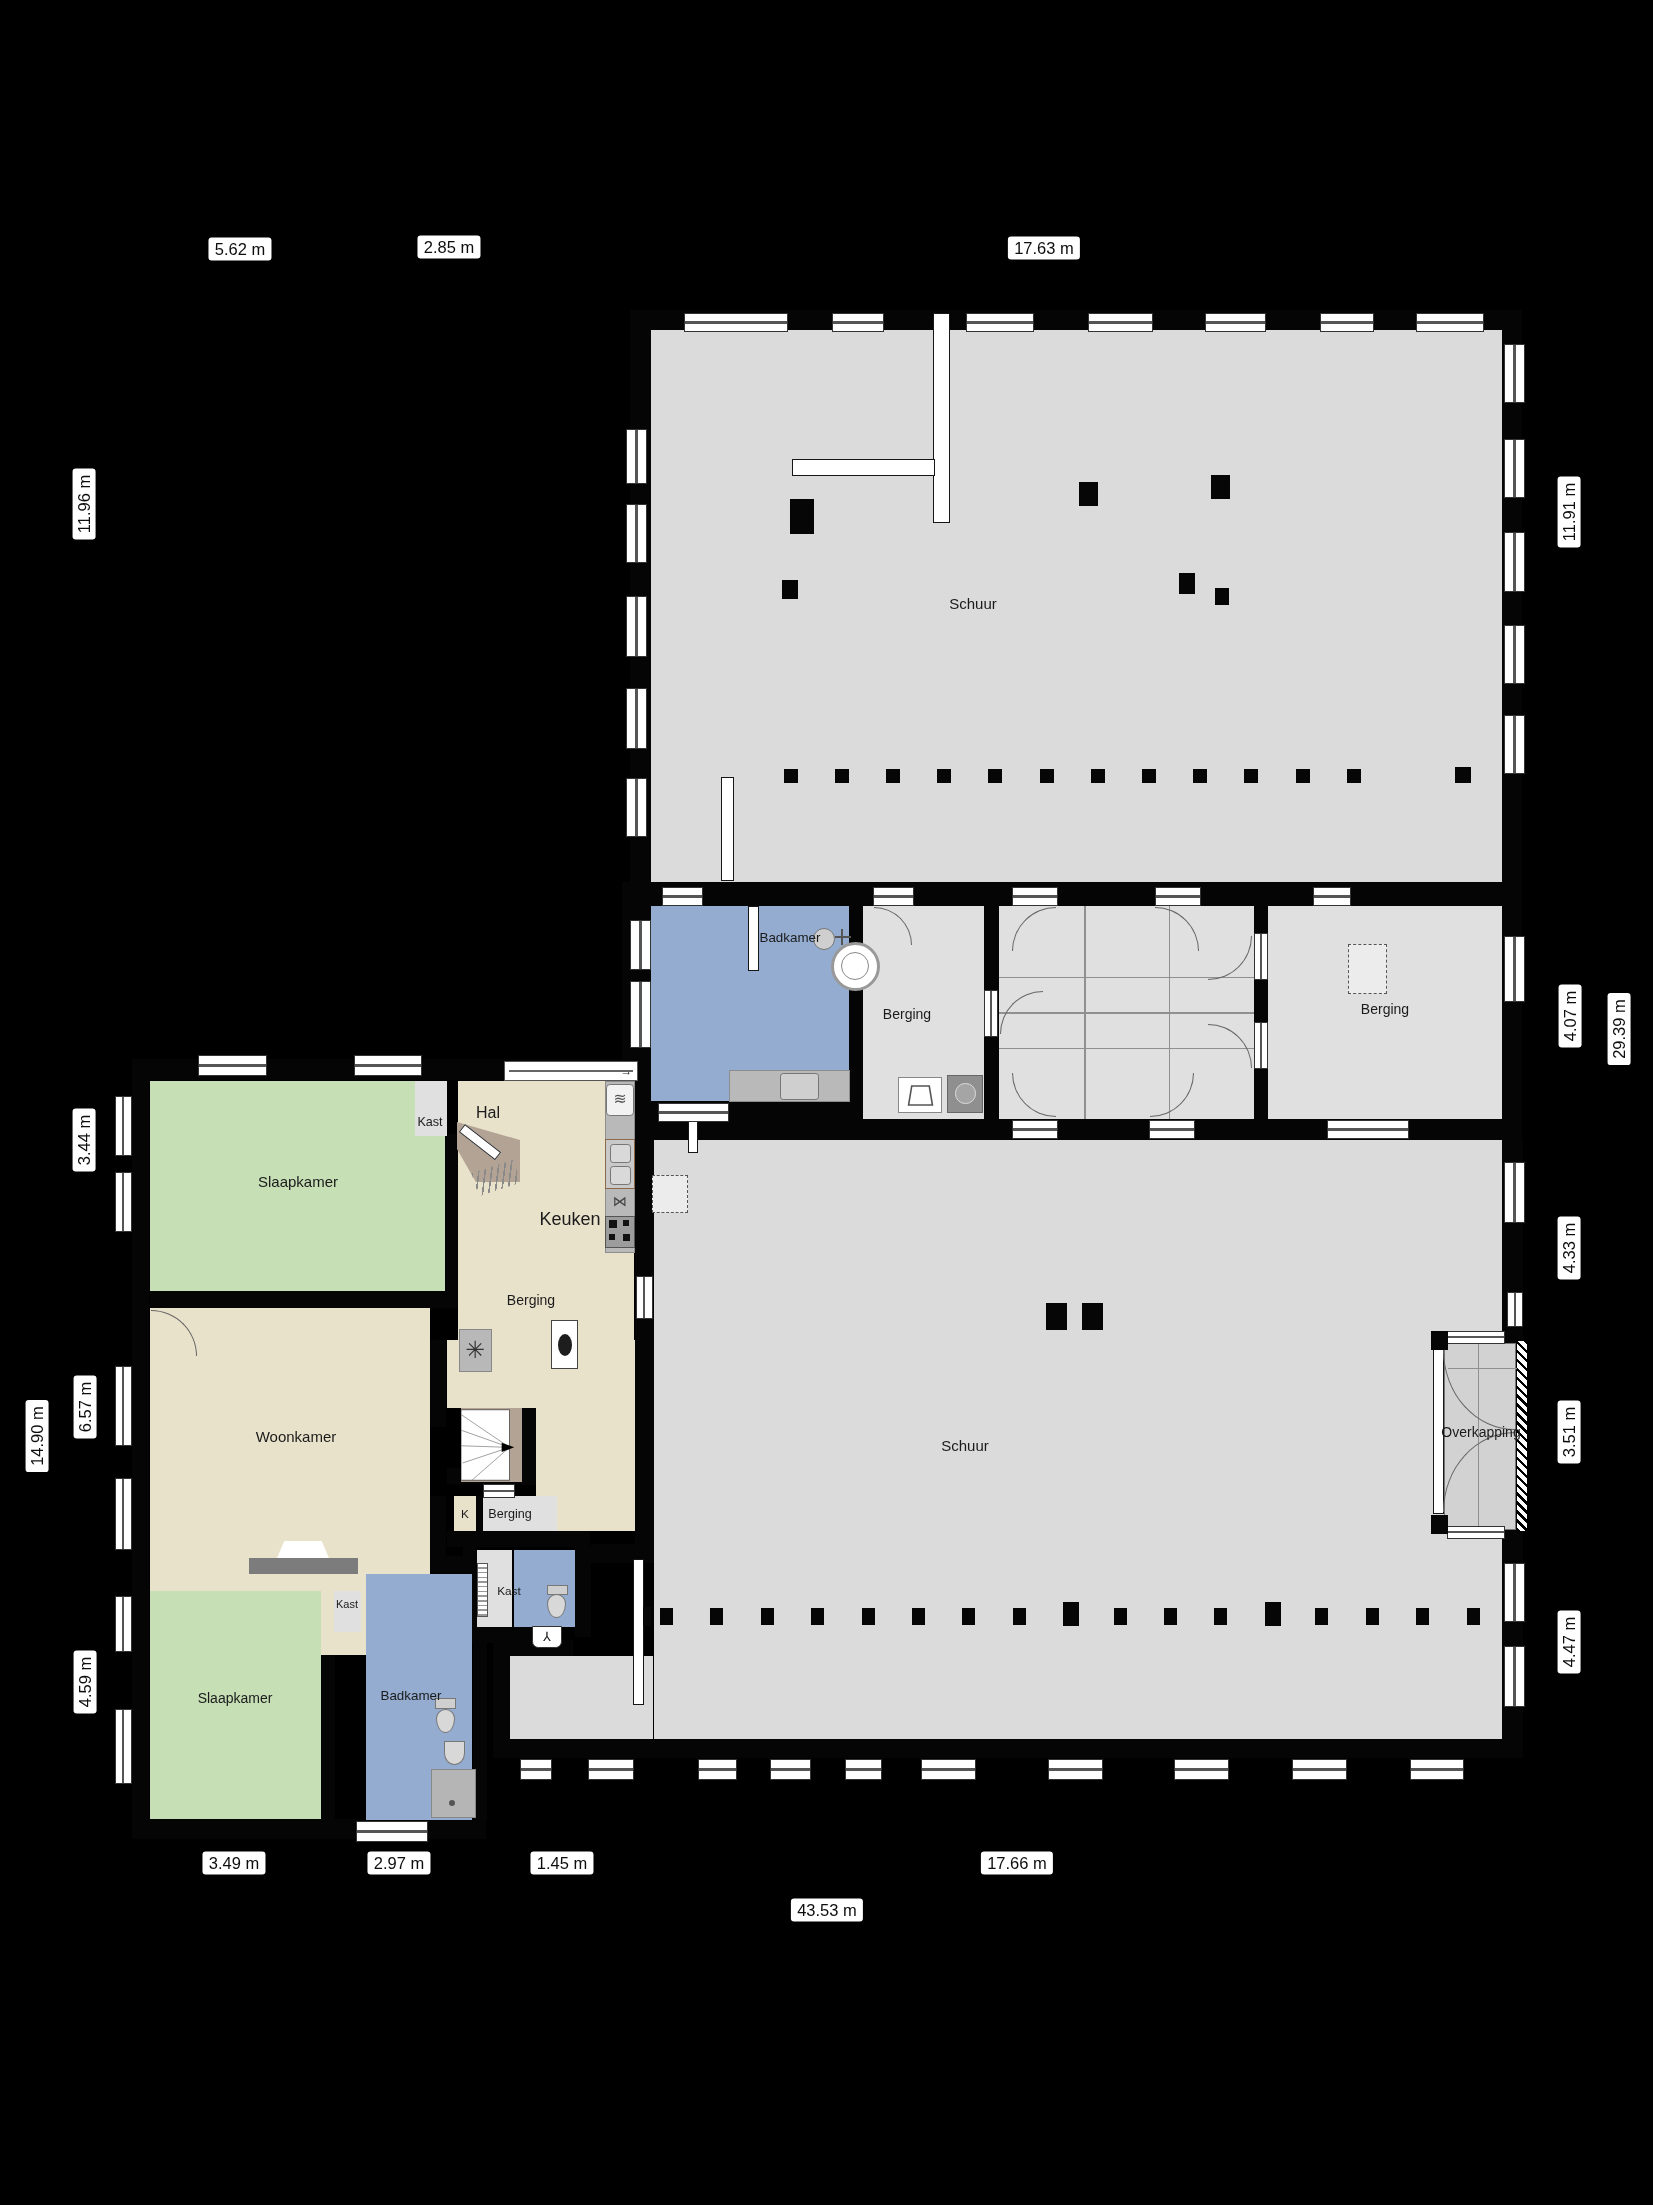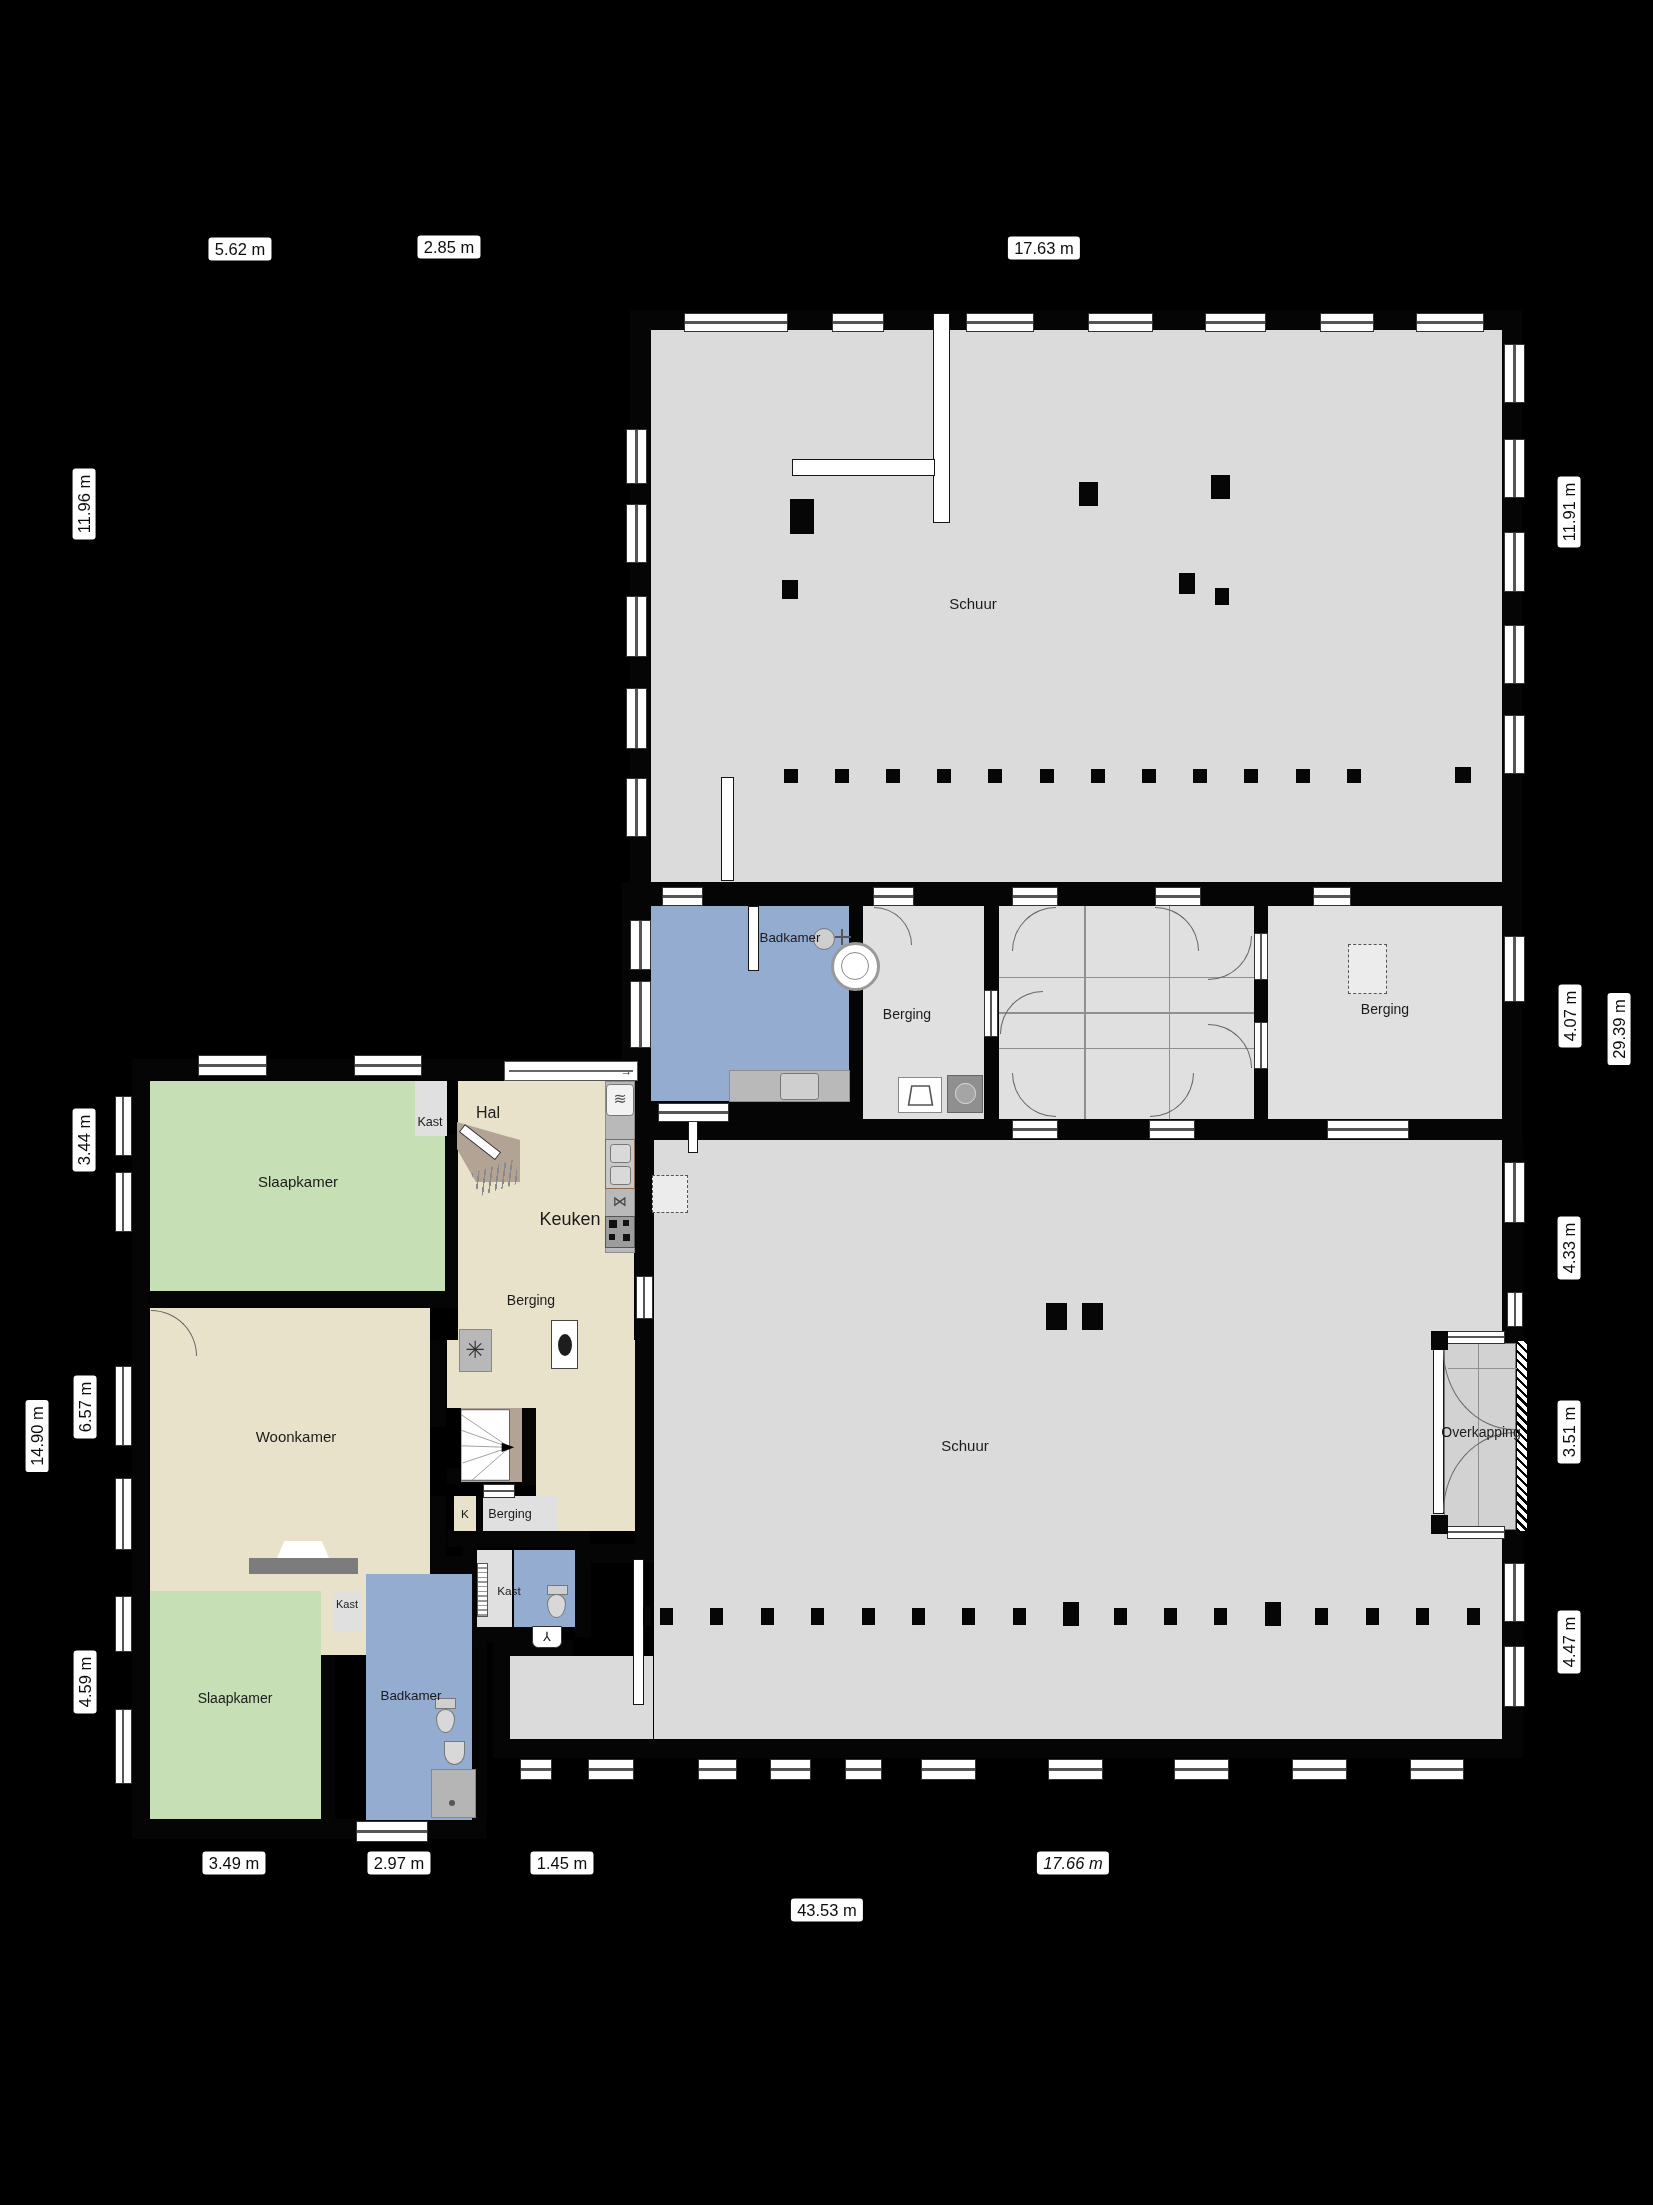--- a/index.html
+++ b/index.html
@@ -308,21 +308,21 @@
       <div class="room-label" style="left: 965px; top: 1445px; font-size: 15px;">Schuur</div>
       <div class="room-label" style="left: 1481px; top: 1432px; font-size: 14px;">Overkapping</div>
     </div>
   <div id="dims">
       <div class="dim" style="left: 240px; top: 249px;">5.62 m</div>
       <div class="dim" style="left: 449px; top: 247px;">2.85 m</div>
       <div class="dim" style="left: 1044px; top: 248px;">17.63 m</div>
       <div class="dim" style="left: 234px; top: 1863px;">3.49 m</div>
       <div class="dim" style="left: 399px; top: 1863px;">2.97 m</div>
       <div class="dim" style="left: 562px; top: 1863px;">1.45 m</div>
-      <div class="dim" style="left: 1073px; top: 1863px; font-style: italic;">17.66 m</div>
+      <div class="dim" style="left: 1017px; top: 1863px;">17.66 m</div>
       <div class="dim" style="left: 827px; top: 1910px;">43.53 m</div>
       <div class="dim v" style="left: 84px; top: 504px;">11.96 m</div>
       <div class="dim v" style="left: 84px; top: 1140px;">3.44 m</div>
       <div class="dim v" style="left: 85px; top: 1407px;">6.57 m</div>
       <div class="dim v" style="left: 37px; top: 1436px;">14.90 m</div>
       <div class="dim v" style="left: 85px; top: 1682px;">4.59 m</div>
       <div class="dim v" style="left: 1569px; top: 512px;">11.91 m</div>
       <div class="dim v" style="left: 1570px; top: 1016px;">4.07 m</div>
       <div class="dim v" style="left: 1619px; top: 1029px;">29.39 m</div>
       <div class="dim v" style="left: 1569px; top: 1248px;">4.33 m</div>

